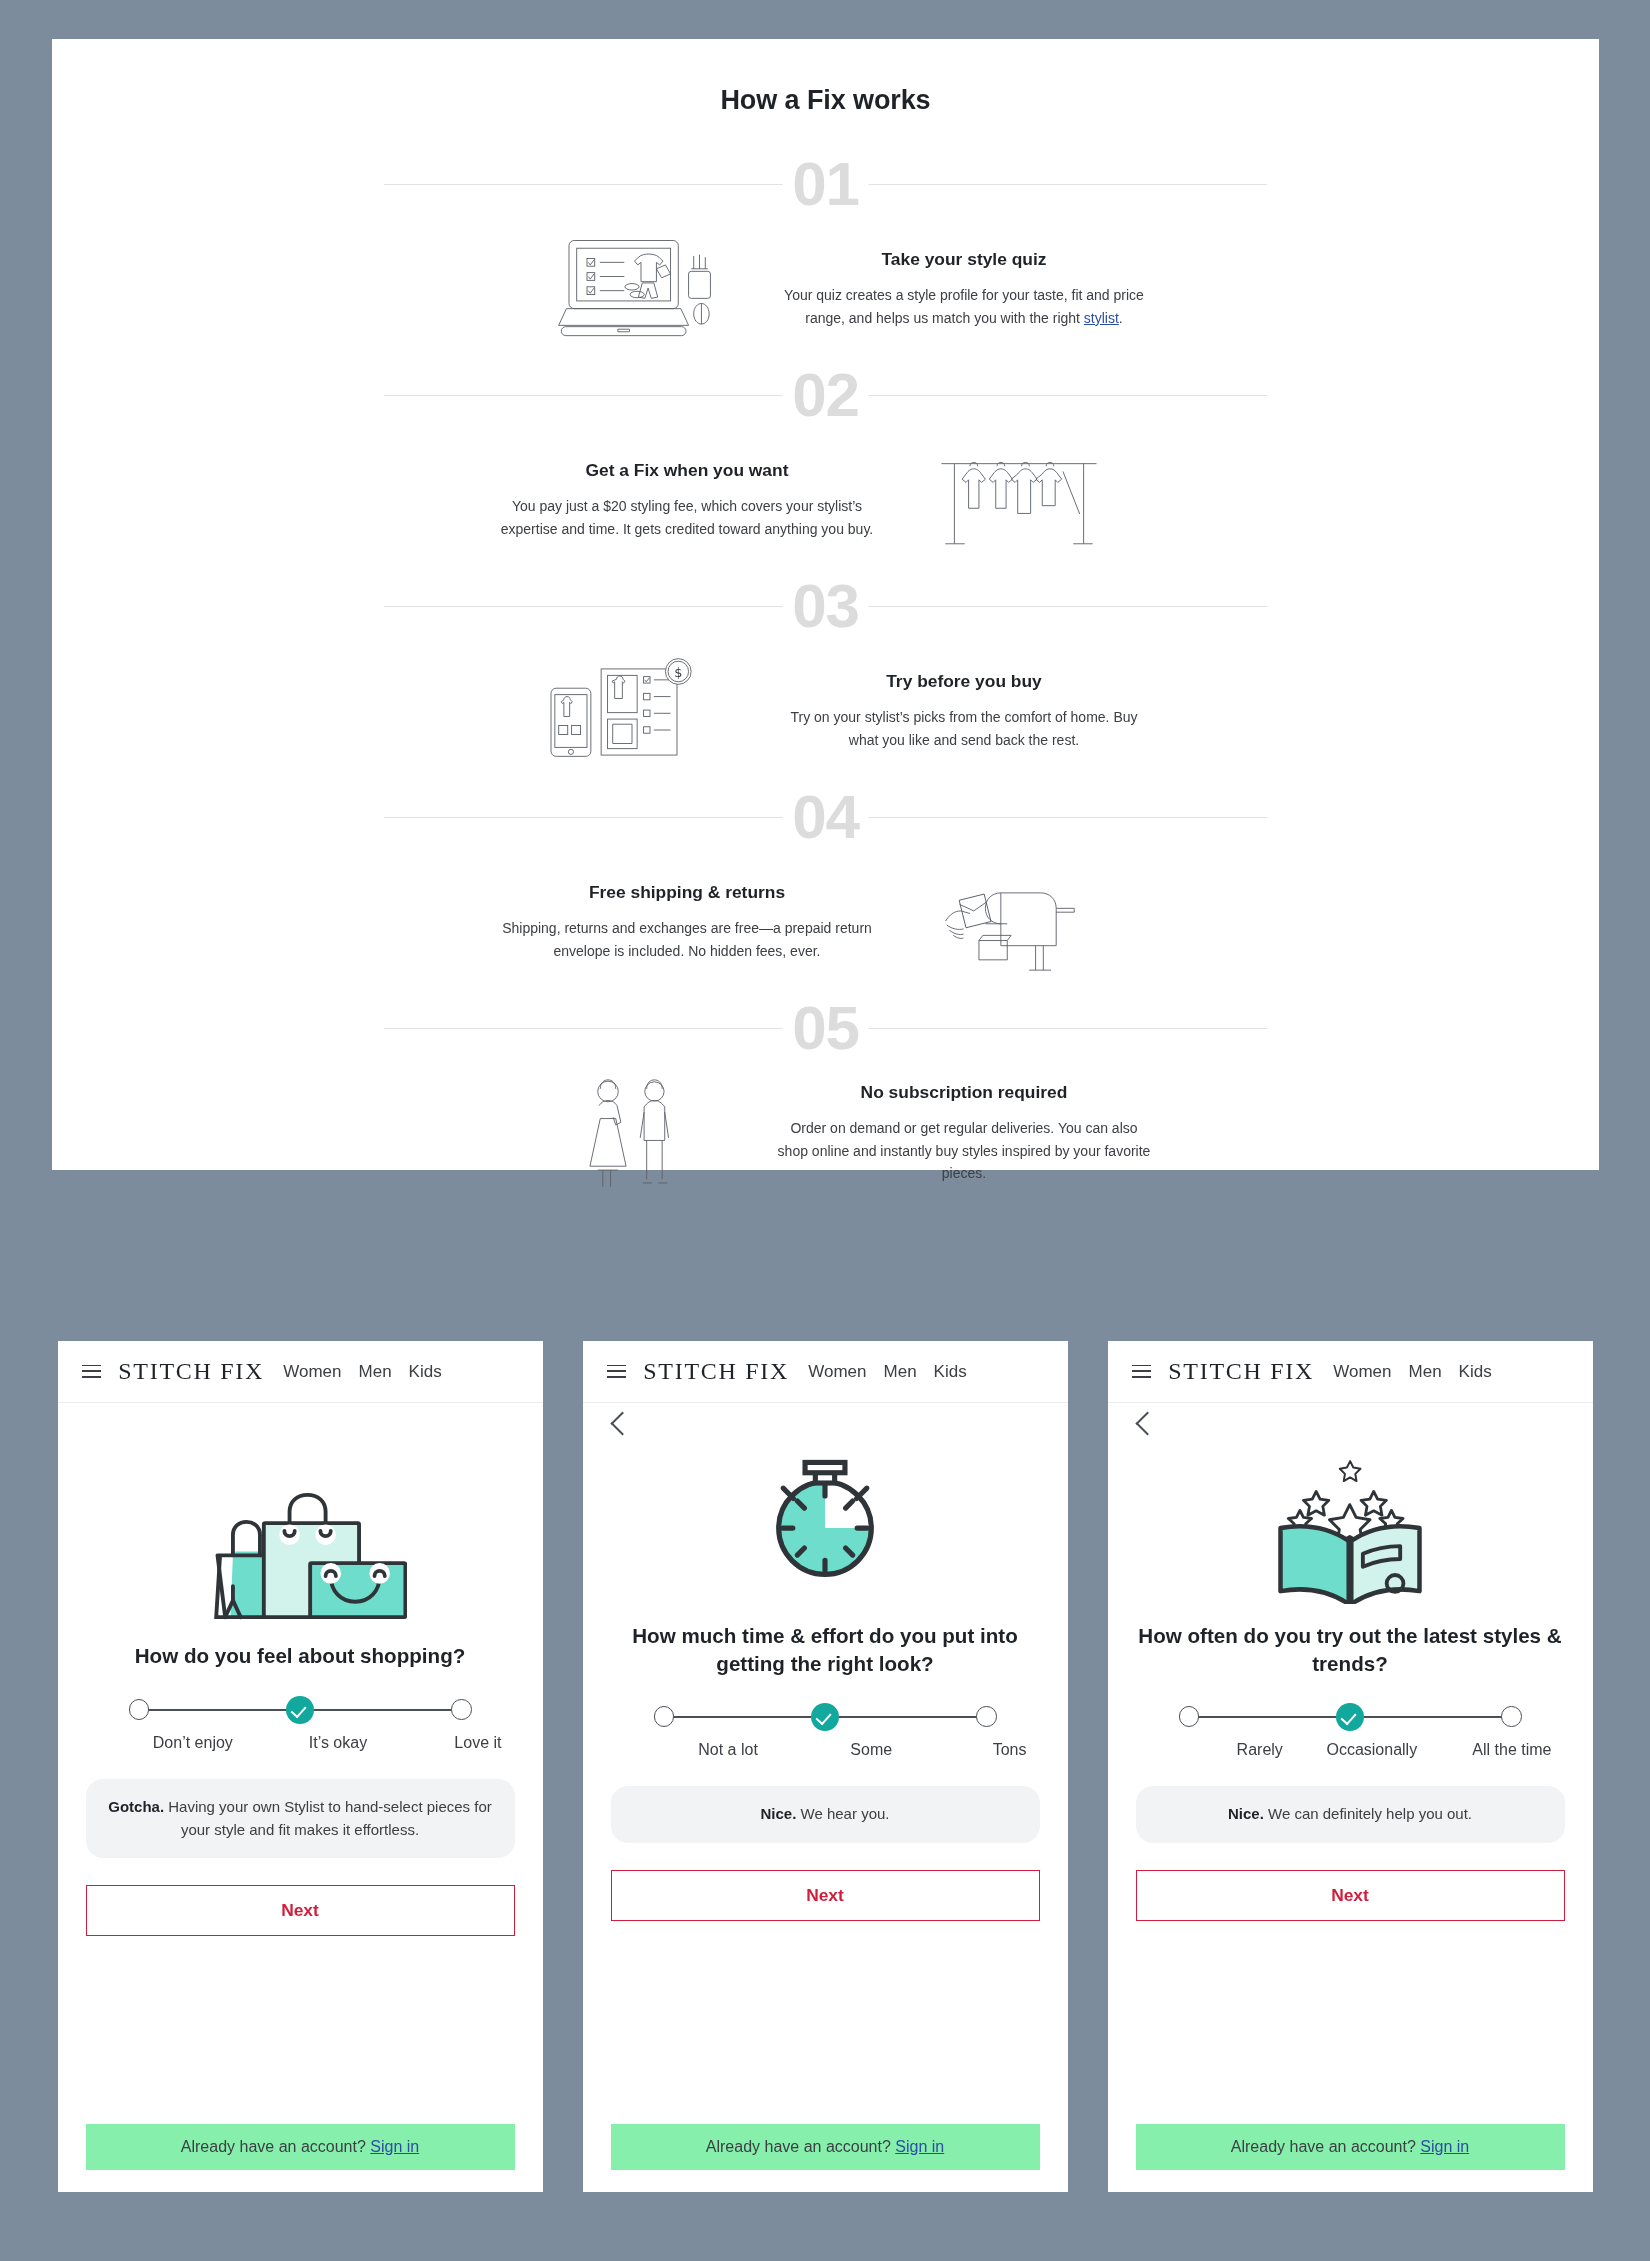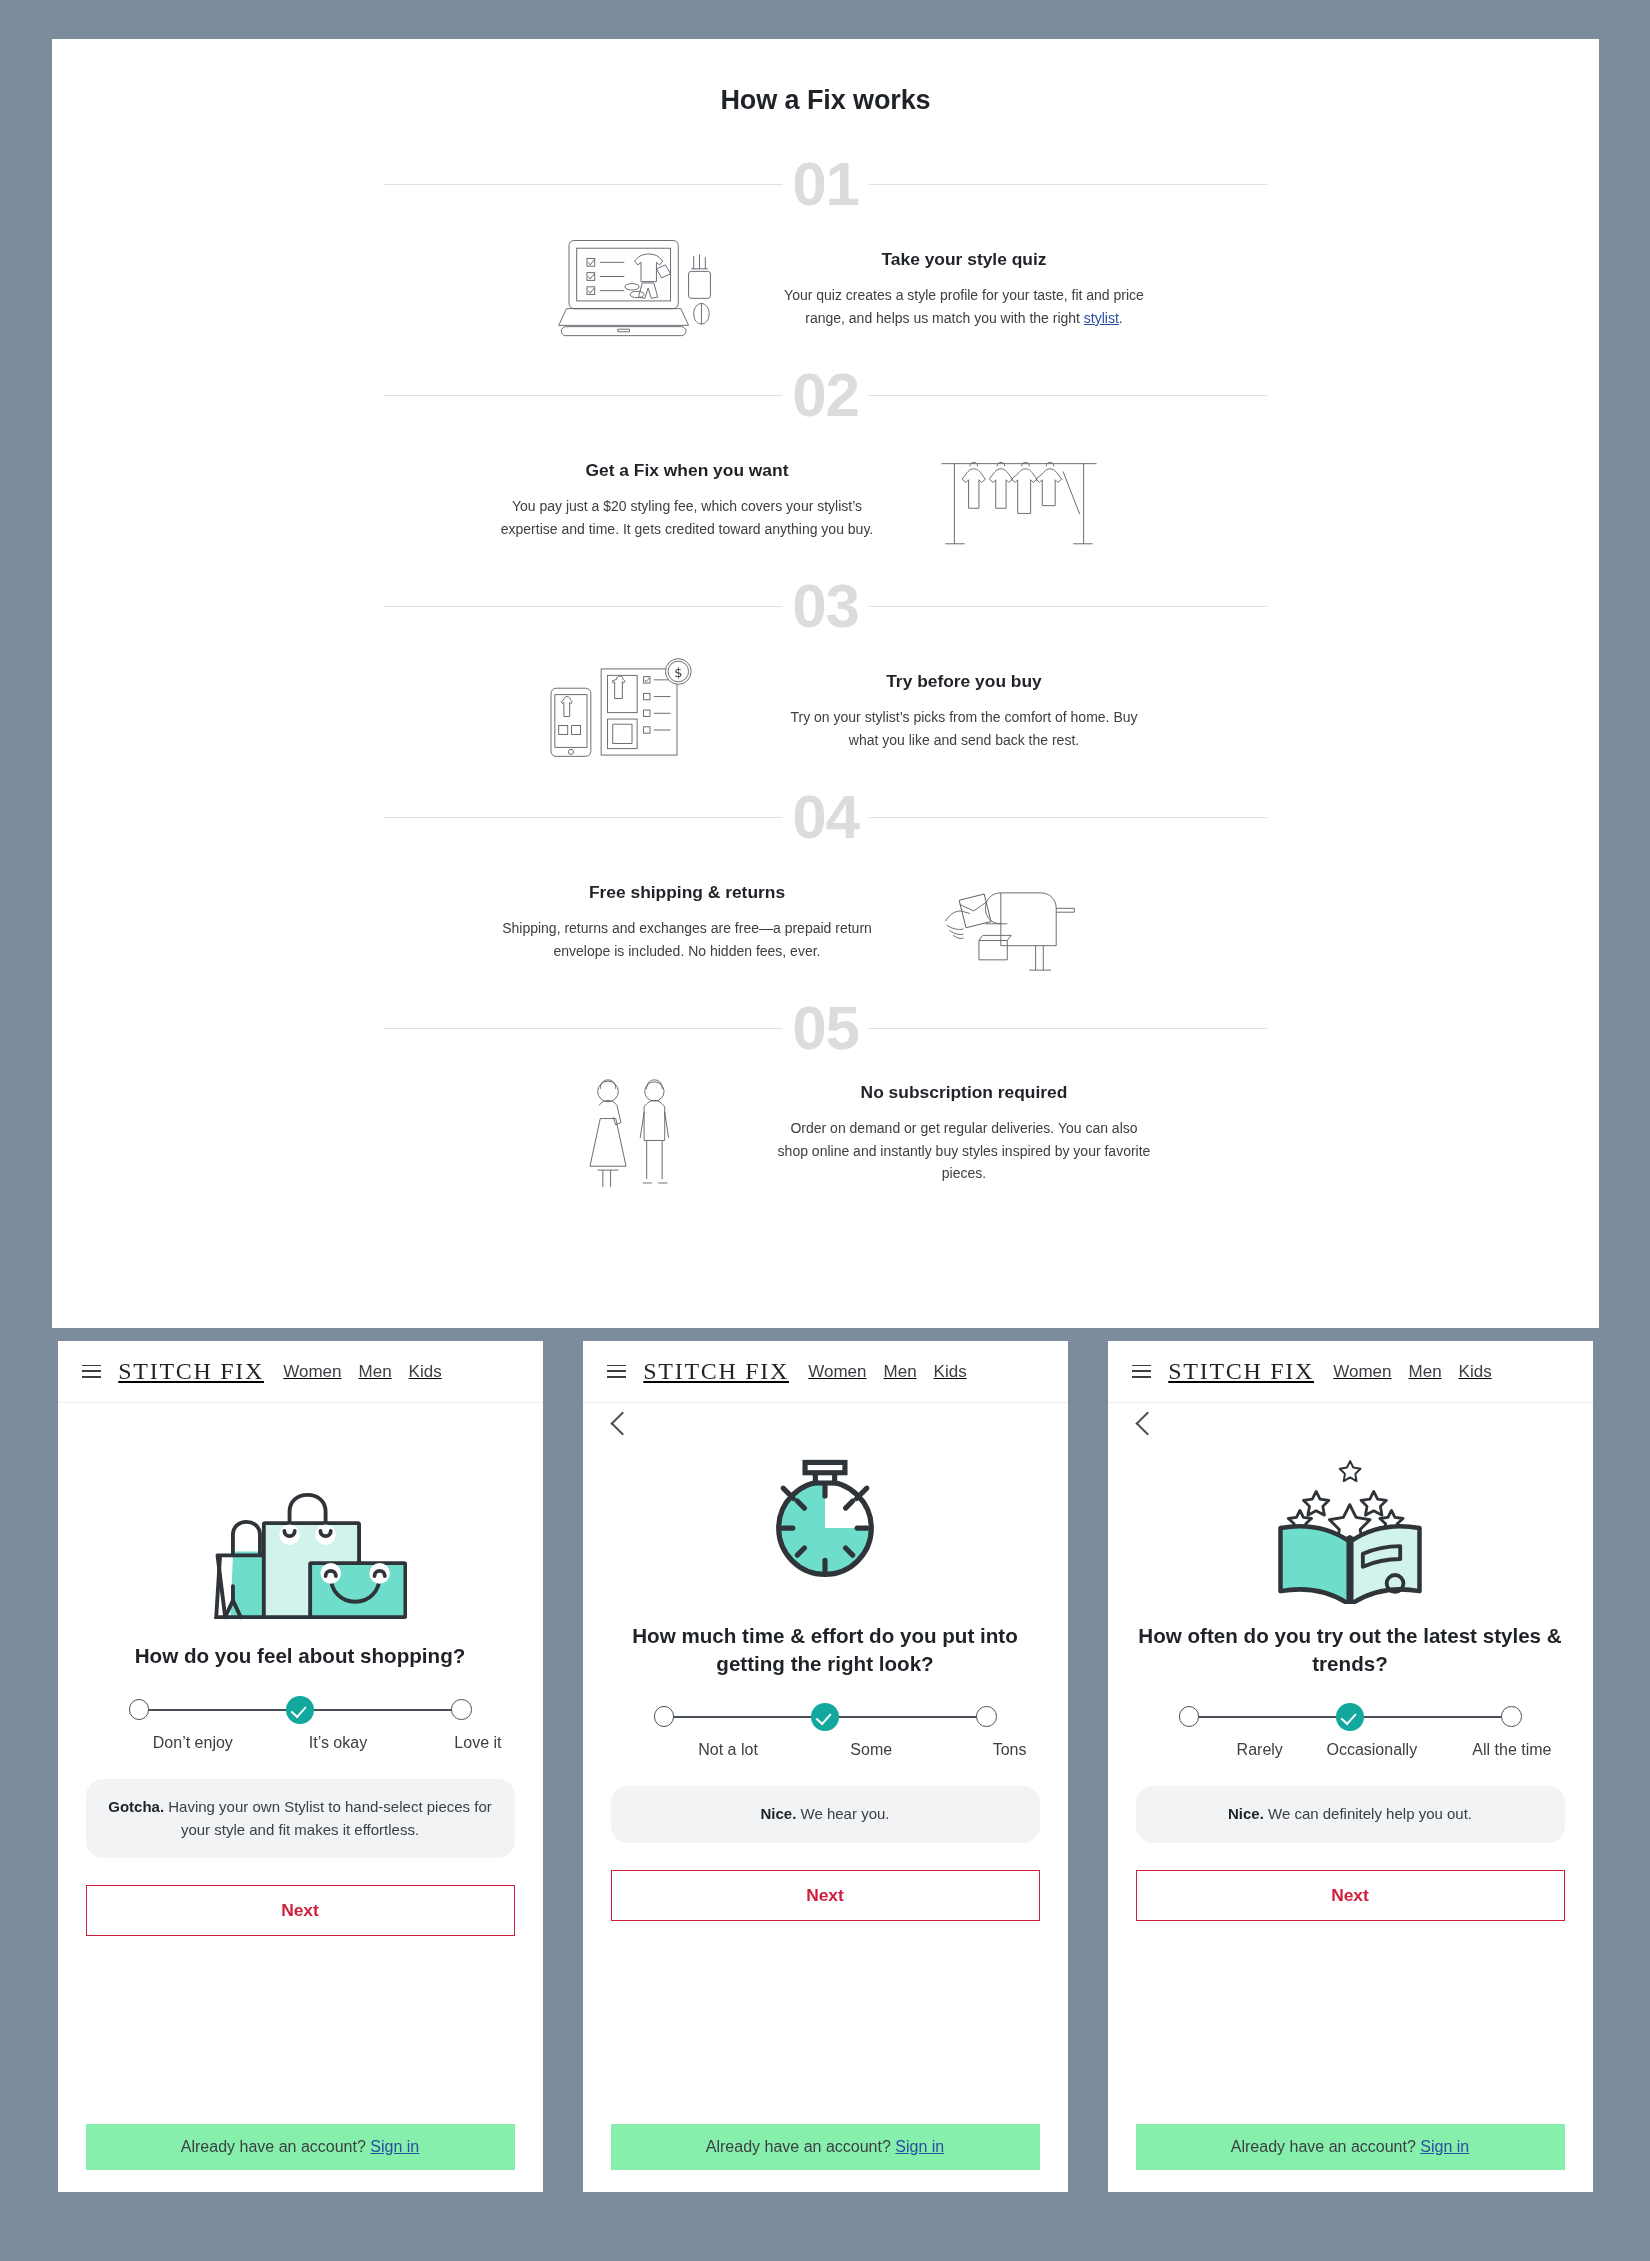--- a/index.html
+++ b/index.html
@@ -8,21 +8,21 @@
     background: #7d8c9c;
     font-family: "Liberation Sans", sans-serif;
     -webkit-font-smoothing: antialiased;
   }
   .page { position: relative; width: 1650px; height: 2261px; overflow: hidden; }
 
   
   .top-panel {
     position: absolute;
     left: 52px; top: 39px;
-    width: 1547px; height: 1289px;
+    width: 1547px; height: 1131px;
     background: #ffffff;
   }
   .how-title {
     text-align: center;
     font-size: 27px;
     font-weight: 700;
     color: #1f2328;
     letter-spacing: -0.1px;
     padding-top: 46px;
   }
@@ -106,21 +106,20 @@
     display: flex;
     flex-direction: column;
   }
   .card-nav {
     display: flex;
     align-items: center;
     height: 62px;
     padding: 0 24.5px;
     border-bottom: 1.3px solid #ededed;
     flex-shrink: 0;
-    text-decoration: underline;
   }
   .hamburger {
     width: 19.3px; height: 14px;
     position: relative;
     margin-right: 17px;
     flex-shrink: 0;
   }
   .hamburger span {
     position: absolute; left: 0; right: 0;
     height: 1.9px; background: #3c4044;

